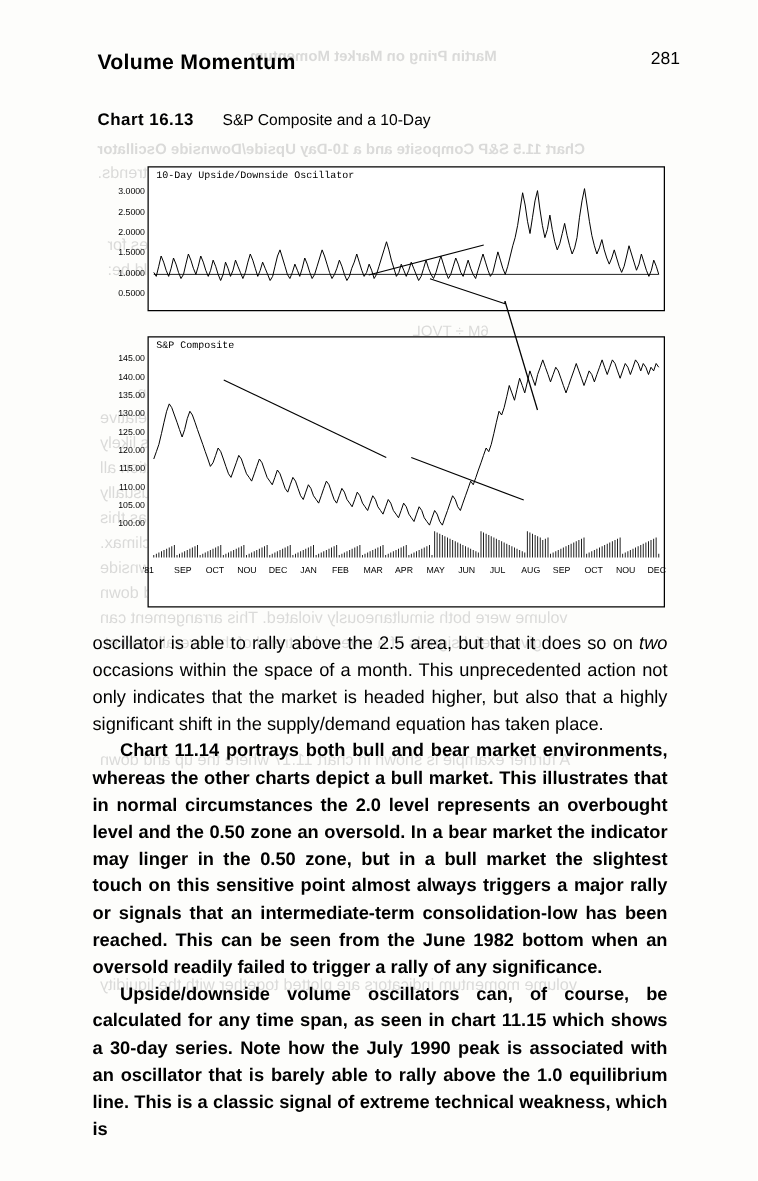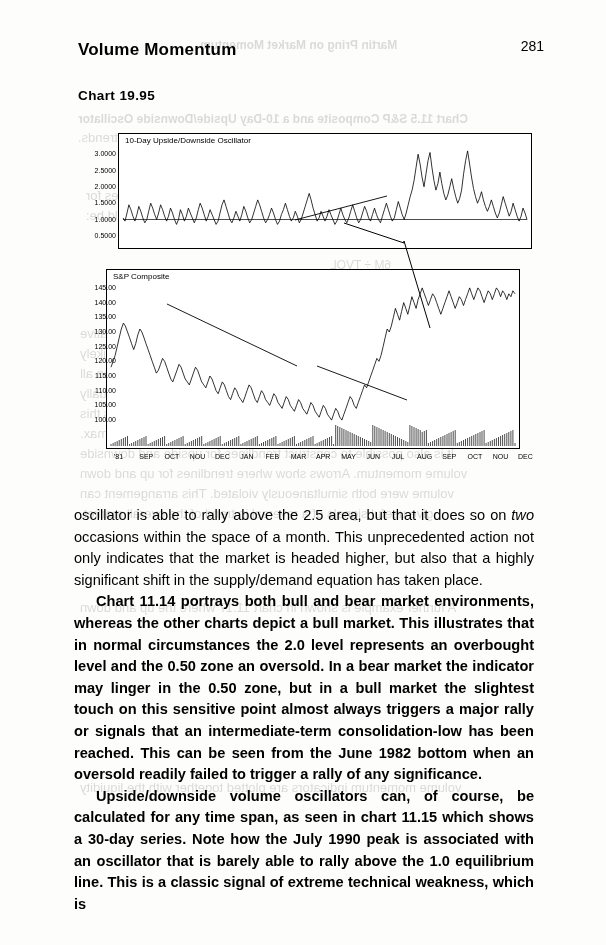--- a/index.html
+++ b/index.html
@@ -70,31 +70,32 @@
     border: 1px solid #000;
     background: #ffffff;
     box-sizing: border-box;
     overflow: hidden;
   }
   .panel-top {
     left: 44px; top: 0;
     width: 414px; height: 116px;
   }
   .panel-bottom {
-    left: 32px; top: 136px;
-    width: 414px; height: 180px;
+    left: 44px; top: 136px;
+    width: 414px; height: 217px;
   }
   .panel-caption {
     position: absolute;
     left: 4px; top: 2px;
     font-size: 8px;
     background: #fff;
     padding: 0 2px;
     z-index: 5;
     white-space: nowrap;
+    font-family: Liberation Mono, monospace;
   }
   .ytick {
     position: absolute;
     font-size: 7px;
     text-align: right;
     width: 42px;
     left: 0;
     color: #000;
   }
   .xtick {
@@ -156,22 +157,23 @@
       <div class="ghost" style="left: 80px; top: 466px; font-size: 13px; font-weight: normal;">volume momentum.  Arrows show where trendlines for up and down</div>
       <div class="ghost" style="left: 80px; top: 486px; font-size: 13px; font-weight: normal;">volume were both simultaneously violated.  This arrangement can</div>
       <div class="ghost" style="left: 80px; top: 506px; font-size: 13px; font-weight: normal;">give useful signals of a reversal in trend of the overall market.</div>
       <div class="ghost" style="left: 80px; top: 600px; font-size: 13px; font-weight: normal;">A further example is shown in chart 11.17 where the up and down</div>
       <div class="ghost" style="left: 80px; top: 780px; font-size: 13px; font-weight: normal;">volume momentum indicators are plotted together with the liquidity</div>
     </div>
 
   <div class="running-head">Volume Momentum</div>
   <div class="folio">281</div>
 
-  <div class="chart-label">Chart 19.95</div>
+  <div class="chart-label">Chart 16.13</div>
   <div class="chart-title">
+    <span>S&amp;P Composite and a 10-Day</span>
   </div>
 
   <div class="figure">
 
     <div class="panel panel-top">
       <div class="panel-caption">10-Day Upside/Downside Oscillator</div>
       <svg id="osc-svg" width="412" height="114" viewBox="0 0 412 114">
           <line x1="4" y1="85.5" x2="408" y2="85.5" stroke="#000" stroke-width="0.7"></line>
           <polyline points="4.0,83.9 6.0,87.1 8.0,79.0 9.9,70.8 11.9,75.7 13.9,82.2 15.9,87.1 17.9,80.6 19.8,72.4 21.8,77.3 23.8,83.9 25.8,88.8 27.8,85.5 29.7,77.3 31.7,69.2 33.7,74.1 35.7,80.6 37.7,85.5 39.6,79.0 41.6,70.8 43.6,75.7 45.6,82.2 47.6,87.1 49.5,82.2 51.5,74.1 53.5,79.0 55.5,85.5 57.5,90.4 59.5,85.5 61.4,75.7 63.4,80.6 65.4,87.1 67.4,82.2 69.4,74.1 71.3,79.0 73.3,83.9 75.3,88.8 77.3,83.9 79.3,75.7 81.2,69.2 83.2,74.1 85.2,80.6 87.2,87.1 89.2,82.2 91.1,75.7 93.1,80.6 95.1,85.5 97.1,90.4 99.1,87.1 101.0,79.0 103.0,70.8 105.0,65.9 107.0,72.4 109.0,79.0 110.9,85.5 112.9,88.8 114.9,83.9 116.9,77.3 118.9,82.2 120.8,87.1 122.8,80.6 124.8,72.4 126.8,77.3 128.8,83.9 130.7,88.8 132.7,85.5 134.7,79.0 136.7,72.4 138.7,65.9 140.6,70.8 142.6,77.3 144.6,83.9 146.6,88.8 148.6,85.5 150.5,80.6 152.5,74.1 154.5,79.0 156.5,85.5 158.5,90.4 160.5,87.1 162.4,80.6 164.4,75.7 166.4,69.2 168.4,75.7 170.4,82.2 172.3,87.1 174.3,83.9 176.3,77.3 178.3,82.2 180.3,88.8 182.2,85.5 184.2,79.0 186.2,72.4 188.2,65.9 190.2,59.4 192.1,65.9 194.1,74.1 196.1,80.6 198.1,87.1 200.1,83.9 202.0,77.3 204.0,82.2 206.0,87.1 208.0,82.2 210.0,75.7 211.9,80.6 213.9,85.5 215.9,90.4 217.9,87.1 219.9,80.6 221.8,74.1 223.8,80.6 225.8,85.5 227.8,88.8 229.8,83.9 231.7,77.3 233.7,70.8 235.7,77.3 237.7,83.9 239.7,88.8 241.6,85.5 243.6,79.0 245.6,72.4 247.6,77.3 249.6,83.9 251.5,87.1 253.5,80.6 255.5,74.1 257.5,80.6 259.5,85.5 261.5,88.8 263.4,82.2 265.4,75.7 267.4,69.2 269.4,75.7 271.4,82.2 273.3,87.1 275.3,83.9 277.3,75.7 279.3,67.5 281.3,74.1 283.2,80.6 285.2,85.5 287.2,79.0 289.2,70.8 291.2,62.6 293.1,56.1 295.1,46.3 297.1,33.2 299.1,20.2 301.1,30.0 303.0,43.0 305.0,52.8 307.0,39.8 309.0,26.7 311.0,18.5 312.9,33.2 314.9,46.3 316.9,56.1 318.9,49.6 320.9,38.1 322.8,49.6 324.8,59.4 326.8,65.9 328.8,61.0 330.8,52.8 332.7,44.7 334.7,54.5 336.7,62.6 338.7,69.2 340.7,64.3 342.6,56.1 344.6,39.8 346.6,26.7 348.6,16.9 350.6,30.0 352.5,43.0 354.5,54.5 356.5,62.6 358.5,69.2 360.5,64.3 362.5,57.7 364.4,65.9 366.4,72.4 368.4,77.3 370.4,72.4 372.4,65.9 374.3,72.4 376.3,79.0 378.3,83.9 380.3,79.0 382.3,70.8 384.2,62.6 386.2,69.2 388.2,75.7 390.2,82.2 392.2,77.3 394.1,69.2 396.1,75.7 398.1,82.2 400.1,87.1 402.1,82.2 404.0,74.1 406.0,79.0 408.0,85.5" fill="none" stroke="#000" stroke-width="0.8"></polyline>
           <line x1="176" y1="86" x2="268" y2="62" stroke="#000" stroke-width="0.9"></line>

